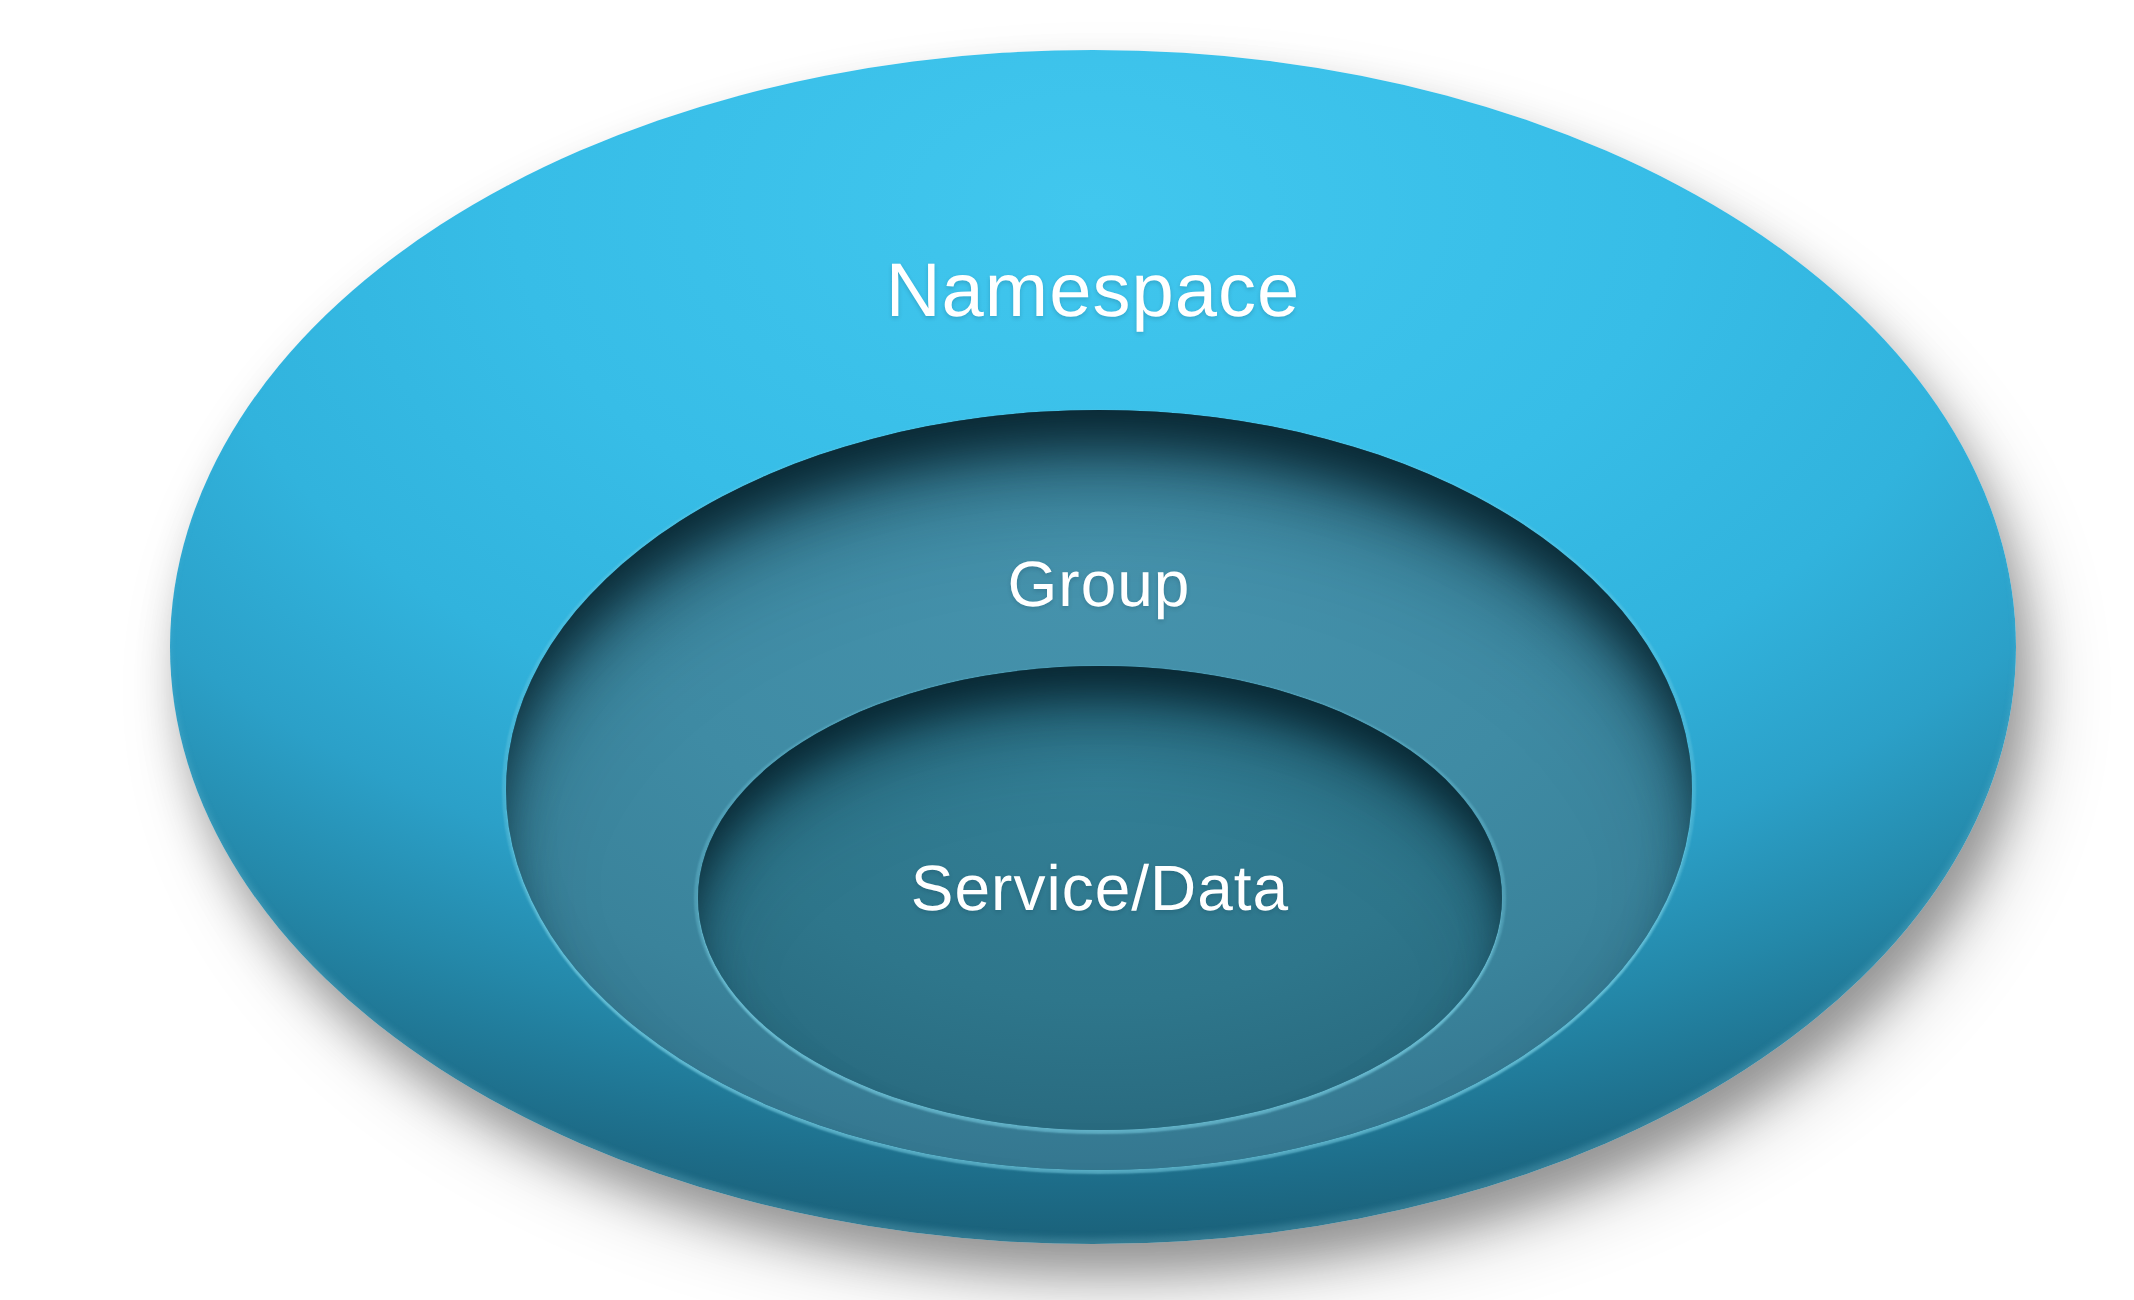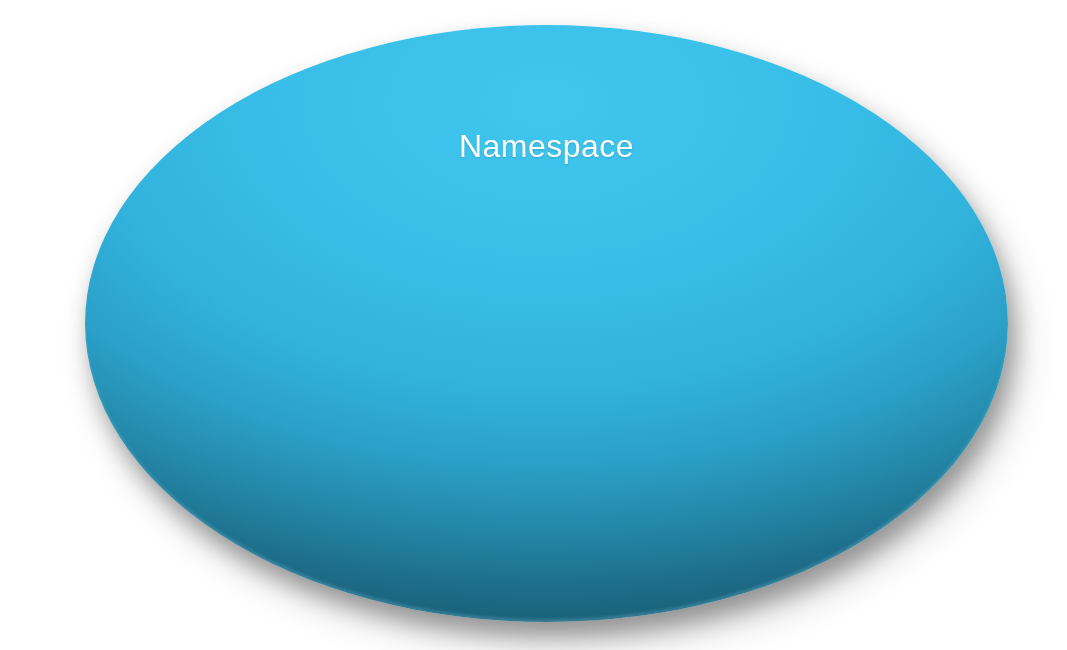--- a/index.html
+++ b/index.html
@@ -87,21 +87,21 @@
     width: 100%;
     text-align: center;
     color: #ffffff;
     text-shadow: 0 1px 2px rgba(0, 40, 55, 0.18);
     letter-spacing: 0.5px;
     white-space: nowrap;
     user-select: none;
   }
   .ring-label.namespace {
     top: 99px;
-    font-size: 32px;
+    font-size: 38px;
     line-height: 44px;
   }
   .ring-label.group {
     top: 68px;
     font-size: 32px;
     line-height: 38px;
   }
   .ring-label.service {
     top: 92px;
     font-size: 32px;
@@ -109,15 +109,22 @@
   }
 </style>
 </head>
 <body>
 
 <div class="stage">
 
   <div class="ellipse outer">
     <div class="ring-label namespace">Namespace</div>
 
+    <div class="ellipse middle" style="left: 168px; top: 180px;">
+      <div class="ring-label group">Group</div>
+
+      <div class="ellipse inner" style="left: 96px; top: 128px;">
+        <div class="ring-label service">Service/Data</div>
+      </div>
+    </div>
   </div>
 
 </div>
 
 </body></html>

